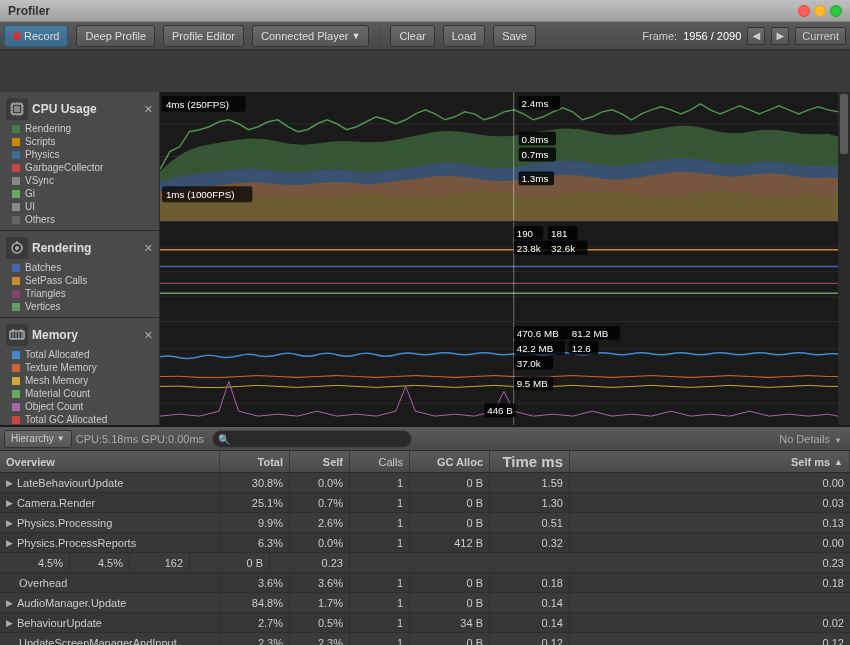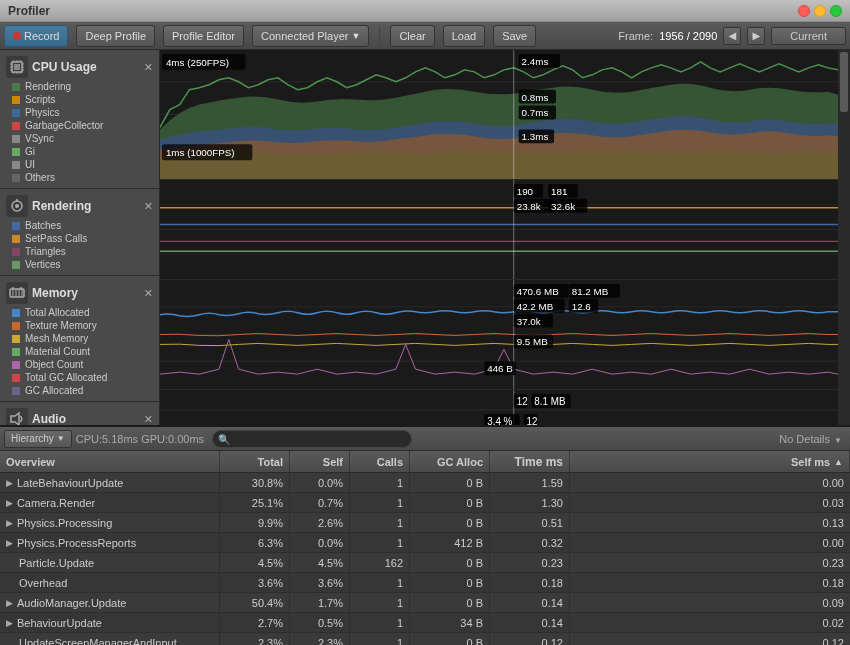--- a/index.html
+++ b/index.html
@@ -82,21 +82,21 @@
       font-size: 10px;
       cursor: pointer;
       display: flex;
       align-items: center;
       justify-content: center;
     }
     .current-badge {
       background: linear-gradient(to bottom, #6a6a6a, #555);
       border: 1px solid #333;
       border-radius: 2px;
-      padding: 2px 18px;
+      padding: 2px 6px;
       font-size: 11px;
       color: #ccc;
     }
 
     .legend-item {
       display: flex;
       align-items: center;
       gap: 5px;
       padding: 1px 8px 1px 12px;
       font-size: 10px;
@@ -196,21 +196,21 @@
     <span>Frame:</span>
     <span style="color:#fff;">1956 / 2090</span>
     <div class="nav-btn">◀</div>
     <div class="nav-btn">▶</div>
     <div class="current-badge">Current</div>
   </div>
 </div>
 
 <div style="display:flex;flex-direction:column;height:calc(645px - 50px);overflow:hidden;">
 
-  <div style="flex:1;display:flex;overflow:hidden;min-height:0;">
+  <div style="flex:1;display:flex;overflow:hidden;min-height:0;margin-top:42px;">
 
     <div style="width:160px;flex-shrink:0;background:#4a4a4a;border-right:1px solid #2a2a2a;overflow-y:auto;overflow-x:hidden;">
 
       <div style="padding:4px 0 0 0;border-bottom:1px solid #2a2a2a;">
         <div style="display:flex;align-items:center;padding:2px 6px;">
           <div style="width:22px;height:22px;border-radius:3px;background:#3a3a3a;display:flex;align-items:center;justify-content:center;margin-right:4px;">
             <svg width="16" height="16" viewBox="0 0 16 16">
                 <rect x="3" y="3" width="10" height="10" fill="none" stroke="#aaa" stroke-width="1.5"></rect>
                 <rect x="5" y="5" width="6" height="6" fill="#888"></rect>
                 <line x1="5" y1="1" x2="5" y2="3" stroke="#aaa" stroke-width="1"></line>
@@ -509,23 +509,23 @@
         <span style="font-size:8px;color:#aaa;">▼</span>
       </div>
     </div>
 
     <div style="flex:1;overflow-y:auto;overflow-x:hidden;display:flex;flex-direction:column;">
 
       <div style="display:flex;background:linear-gradient(to bottom,#5a5a5a,#4a4a4a);border-bottom:1px solid #2a2a2a;height:22px;flex-shrink:0;">
         <div class="th col-overview" style="padding:3px 6px;font-size:11px;font-weight:bold;color:#ccc;border-right:1px solid #3a3a3a;display:flex;align-items:center;">Overview</div>
         <div class="th col-total" style="padding:3px 6px;font-size:11px;font-weight:bold;color:#ccc;border-right:1px solid #3a3a3a;display:flex;align-items:center;justify-content:flex-end;width:70px;flex-shrink:0;">Total</div>
         <div class="th col-self" style="padding:3px 6px;font-size:11px;font-weight:bold;color:#ccc;border-right:1px solid #3a3a3a;display:flex;align-items:center;justify-content:flex-end;width:60px;flex-shrink:0;">Self</div>
-        <div class="th col-calls" style="padding:3px 6px;font-size:11px;font-weight:bold;color:#ccc;border-right:1px solid #3a3a3a;display:flex;align-items:center;justify-content:flex-end;width:60px;flex-shrink:0;">Calls</div>
+        <div class="th col-calls" style="padding:3px 6px;font-size:11px;font-weight:normal;color:#ccc;border-right:1px solid #3a3a3a;display:flex;align-items:center;justify-content:flex-end;width:60px;flex-shrink:0;">Calls</div>
         <div class="th col-gcalloc" style="padding:3px 6px;font-size:11px;font-weight:bold;color:#ccc;border-right:1px solid #3a3a3a;display:flex;align-items:center;justify-content:flex-end;width:80px;flex-shrink:0;">GC Alloc</div>
-        <div class="th col-timems" style="padding:3px 6px;font-size:12px;font-weight:bold;color:#ccc;border-right:1px solid #3a3a3a;display:flex;align-items:center;justify-content:flex-end;width:80px;flex-shrink:0;">Time ms</div>
+        <div class="th col-timems" style="padding:3px 6px;font-size:15px;font-weight:bold;color:#ccc;border-right:1px solid #3a3a3a;display:flex;align-items:center;justify-content:flex-end;width:80px;flex-shrink:0;">Time ms</div>
         <div class="th col-selfms" style="padding:3px 6px;font-size:11px;font-weight:bold;color:#ccc;display:flex;align-items:center;justify-content:flex-end;flex:1;">Self ms
           <span style="margin-left:4px;font-size:9px;">▲</span>
         </div>
       </div>
 
       <div id="table-rows">
           <div style="display: flex; border-bottom: 1px solid rgb(46, 46, 46); height: 20px; background: rgb(58, 58, 58);">
       <div style="padding:2px 6px;font-size:11px;color:#ccc;border-right:1px solid #2e2e2e;display:flex;align-items:center;width:220px;flex-shrink:0;overflow:hidden;white-space:nowrap;">
         <span style="display:inline-flex;align-items:center;margin-right:4px;font-size:9px;color:#aaa;">▶</span>
         LateBehaviourUpdate
@@ -567,24 +567,20 @@
         Physics.ProcessReports
       </div>
       <div style="padding:2px 6px;font-size:11px;color:#ccc;border-right:1px solid #2e2e2e;display:flex;align-items:center;justify-content:flex-end;width:70px;flex-shrink:0;">6.3%</div>
       <div style="padding:2px 6px;font-size:11px;color:#ccc;border-right:1px solid #2e2e2e;display:flex;align-items:center;justify-content:flex-end;width:60px;flex-shrink:0;">0.0%</div>
       <div style="padding:2px 6px;font-size:11px;color:#ccc;border-right:1px solid #2e2e2e;display:flex;align-items:center;justify-content:flex-end;width:60px;flex-shrink:0;">1</div>
       <div style="padding:2px 6px;font-size:11px;color:#ccc;border-right:1px solid #2e2e2e;display:flex;align-items:center;justify-content:flex-end;width:80px;flex-shrink:0;">412 B</div>
       <div style="padding:2px 6px;font-size:11px;color:#ccc;border-right:1px solid #2e2e2e;display:flex;align-items:center;justify-content:flex-end;width:80px;flex-shrink:0;">0.32</div>
       <div style="padding:2px 6px;font-size:11px;color:#ccc;display:flex;align-items:center;justify-content:flex-end;flex:1;">0.00</div>
     </div>
           <div style="display: flex; border-bottom: 1px solid rgb(46, 46, 46); height: 20px; background: rgb(58, 58, 58);">
-      <div style="padding:2px 6px;font-size:11px;color:#ccc;border-right:1px solid #2e2e2e;display:flex;align-items:center;width:220px;flex-shrink:0;overflow:hidden;white-space:nowrap;">
-        <span style="width:13px;display:inline-block;"></span>
-        Particle.Update
-      </div>
       <div style="padding:2px 6px;font-size:11px;color:#ccc;border-right:1px solid #2e2e2e;display:flex;align-items:center;justify-content:flex-end;width:70px;flex-shrink:0;">4.5%</div>
       <div style="padding:2px 6px;font-size:11px;color:#ccc;border-right:1px solid #2e2e2e;display:flex;align-items:center;justify-content:flex-end;width:60px;flex-shrink:0;">4.5%</div>
       <div style="padding:2px 6px;font-size:11px;color:#ccc;border-right:1px solid #2e2e2e;display:flex;align-items:center;justify-content:flex-end;width:60px;flex-shrink:0;">162</div>
       <div style="padding:2px 6px;font-size:11px;color:#ccc;border-right:1px solid #2e2e2e;display:flex;align-items:center;justify-content:flex-end;width:80px;flex-shrink:0;">0 B</div>
       <div style="padding:2px 6px;font-size:11px;color:#ccc;border-right:1px solid #2e2e2e;display:flex;align-items:center;justify-content:flex-end;width:80px;flex-shrink:0;">0.23</div>
       <div style="padding:2px 6px;font-size:11px;color:#ccc;display:flex;align-items:center;justify-content:flex-end;flex:1;">0.23</div>
     </div>
           <div style="display: flex; border-bottom: 1px solid rgb(46, 46, 46); height: 20px; background: rgb(54, 54, 54);">
       <div style="padding:2px 6px;font-size:11px;color:#ccc;border-right:1px solid #2e2e2e;display:flex;align-items:center;width:220px;flex-shrink:0;overflow:hidden;white-space:nowrap;">
         <span style="width:13px;display:inline-block;"></span>
@@ -595,26 +591,25 @@
       <div style="padding:2px 6px;font-size:11px;color:#ccc;border-right:1px solid #2e2e2e;display:flex;align-items:center;justify-content:flex-end;width:60px;flex-shrink:0;">1</div>
       <div style="padding:2px 6px;font-size:11px;color:#ccc;border-right:1px solid #2e2e2e;display:flex;align-items:center;justify-content:flex-end;width:80px;flex-shrink:0;">0 B</div>
       <div style="padding:2px 6px;font-size:11px;color:#ccc;border-right:1px solid #2e2e2e;display:flex;align-items:center;justify-content:flex-end;width:80px;flex-shrink:0;">0.18</div>
       <div style="padding:2px 6px;font-size:11px;color:#ccc;display:flex;align-items:center;justify-content:flex-end;flex:1;">0.18</div>
     </div>
           <div style="display: flex; border-bottom: 1px solid rgb(46, 46, 46); height: 20px; background: rgb(58, 58, 58);">
       <div style="padding:2px 6px;font-size:11px;color:#ccc;border-right:1px solid #2e2e2e;display:flex;align-items:center;width:220px;flex-shrink:0;overflow:hidden;white-space:nowrap;">
         <span style="display:inline-flex;align-items:center;margin-right:4px;font-size:9px;color:#aaa;">▶</span>
         AudioManager.Update
       </div>
-      <div style="padding:2px 6px;font-size:11px;color:#ccc;border-right:1px solid #2e2e2e;display:flex;align-items:center;justify-content:flex-end;width:70px;flex-shrink:0;">50.4%</div>
+      <div style="padding:2px 6px;font-size:11px;color:#ccc;border-right:1px solid #2e2e2e;display:flex;align-items:center;justify-content:flex-end;width:70px;flex-shrink:0;">84.8%</div>
       <div style="padding:2px 6px;font-size:11px;color:#ccc;border-right:1px solid #2e2e2e;display:flex;align-items:center;justify-content:flex-end;width:60px;flex-shrink:0;">1.7%</div>
       <div style="padding:2px 6px;font-size:11px;color:#ccc;border-right:1px solid #2e2e2e;display:flex;align-items:center;justify-content:flex-end;width:60px;flex-shrink:0;">1</div>
       <div style="padding:2px 6px;font-size:11px;color:#ccc;border-right:1px solid #2e2e2e;display:flex;align-items:center;justify-content:flex-end;width:80px;flex-shrink:0;">0 B</div>
       <div style="padding:2px 6px;font-size:11px;color:#ccc;border-right:1px solid #2e2e2e;display:flex;align-items:center;justify-content:flex-end;width:80px;flex-shrink:0;">0.14</div>
-      <div style="padding:2px 6px;font-size:11px;color:#ccc;display:flex;align-items:center;justify-content:flex-end;flex:1;">0.09</div>
     </div>
           <div style="display: flex; border-bottom: 1px solid rgb(46, 46, 46); height: 20px; background: rgb(54, 54, 54);">
       <div style="padding:2px 6px;font-size:11px;color:#ccc;border-right:1px solid #2e2e2e;display:flex;align-items:center;width:220px;flex-shrink:0;overflow:hidden;white-space:nowrap;">
         <span style="display:inline-flex;align-items:center;margin-right:4px;font-size:9px;color:#aaa;">▶</span>
         BehaviourUpdate
       </div>
       <div style="padding:2px 6px;font-size:11px;color:#ccc;border-right:1px solid #2e2e2e;display:flex;align-items:center;justify-content:flex-end;width:70px;flex-shrink:0;">2.7%</div>
       <div style="padding:2px 6px;font-size:11px;color:#ccc;border-right:1px solid #2e2e2e;display:flex;align-items:center;justify-content:flex-end;width:60px;flex-shrink:0;">0.5%</div>
       <div style="padding:2px 6px;font-size:11px;color:#ccc;border-right:1px solid #2e2e2e;display:flex;align-items:center;justify-content:flex-end;width:60px;flex-shrink:0;">1</div>
       <div style="padding:2px 6px;font-size:11px;color:#ccc;border-right:1px solid #2e2e2e;display:flex;align-items:center;justify-content:flex-end;width:80px;flex-shrink:0;">34 B</div>

